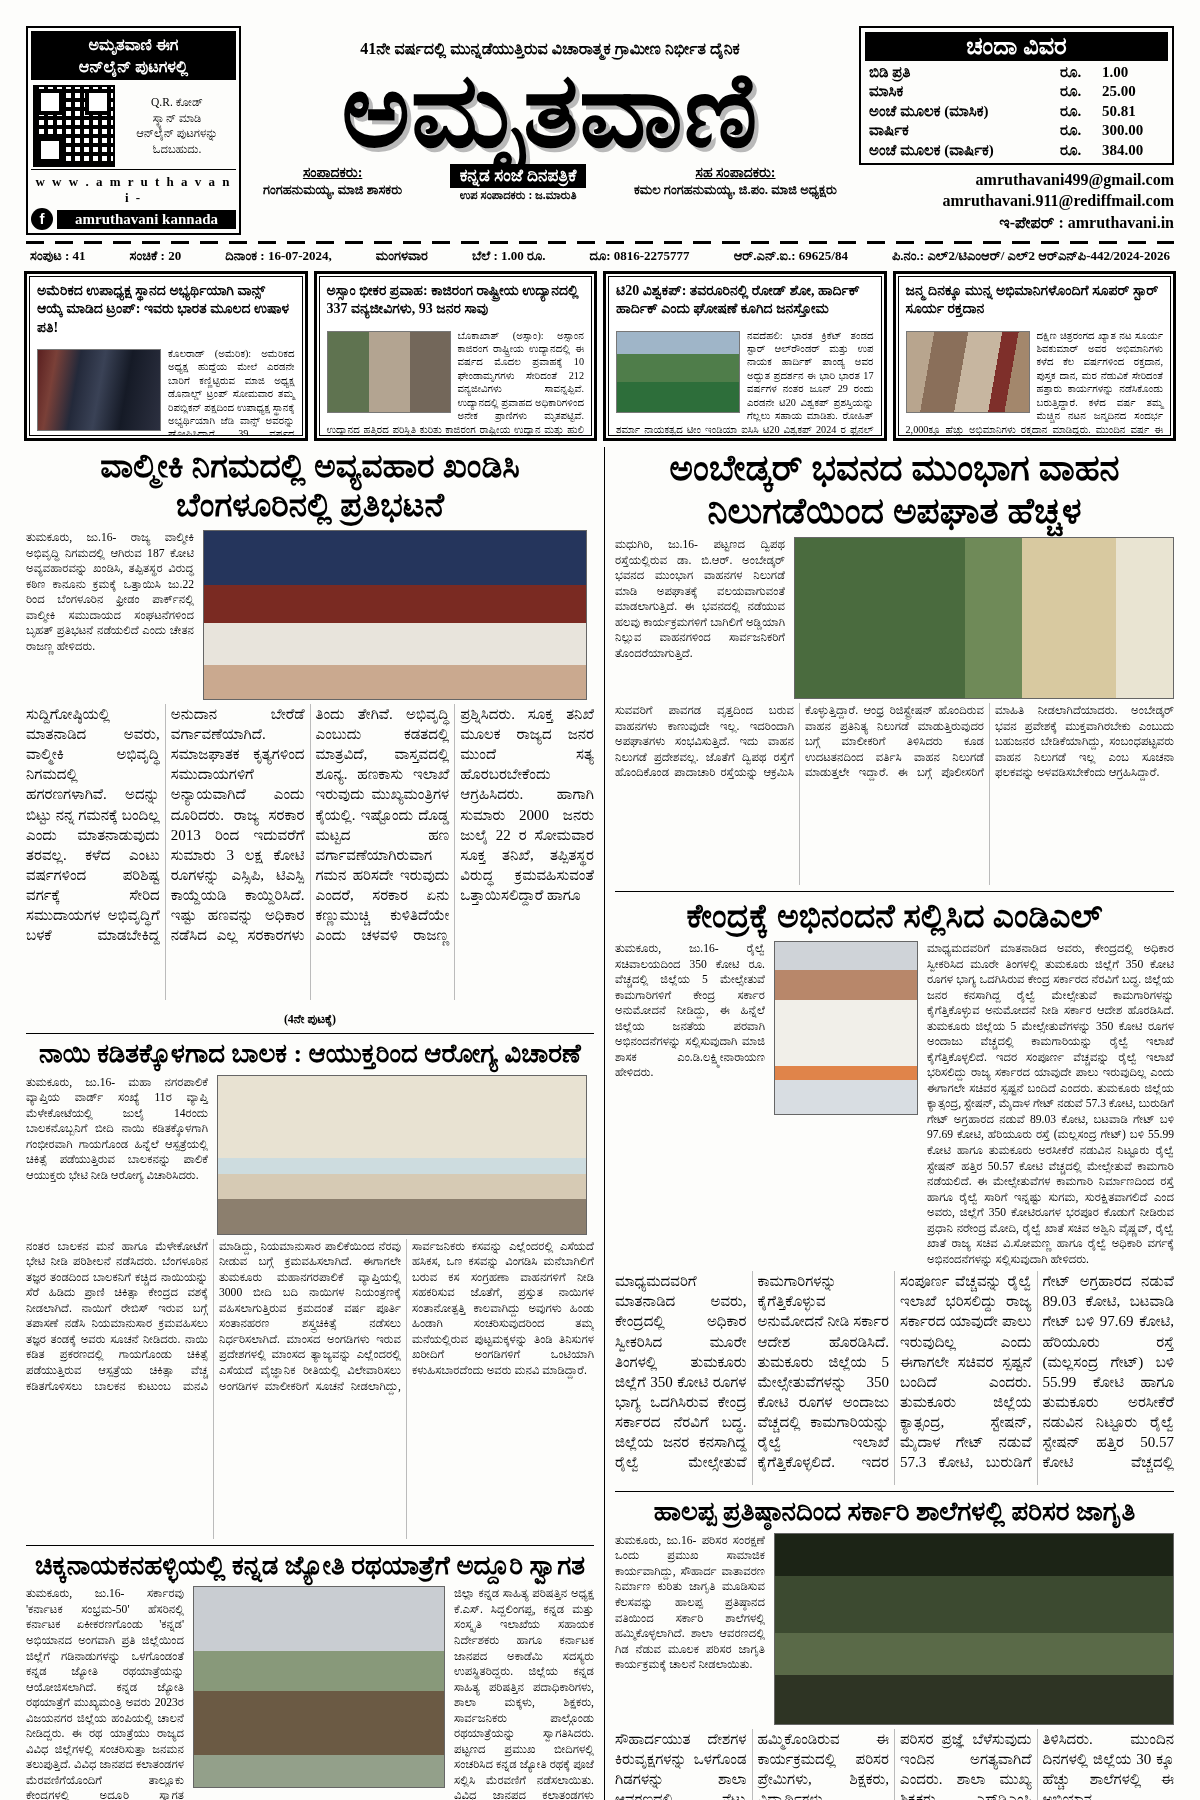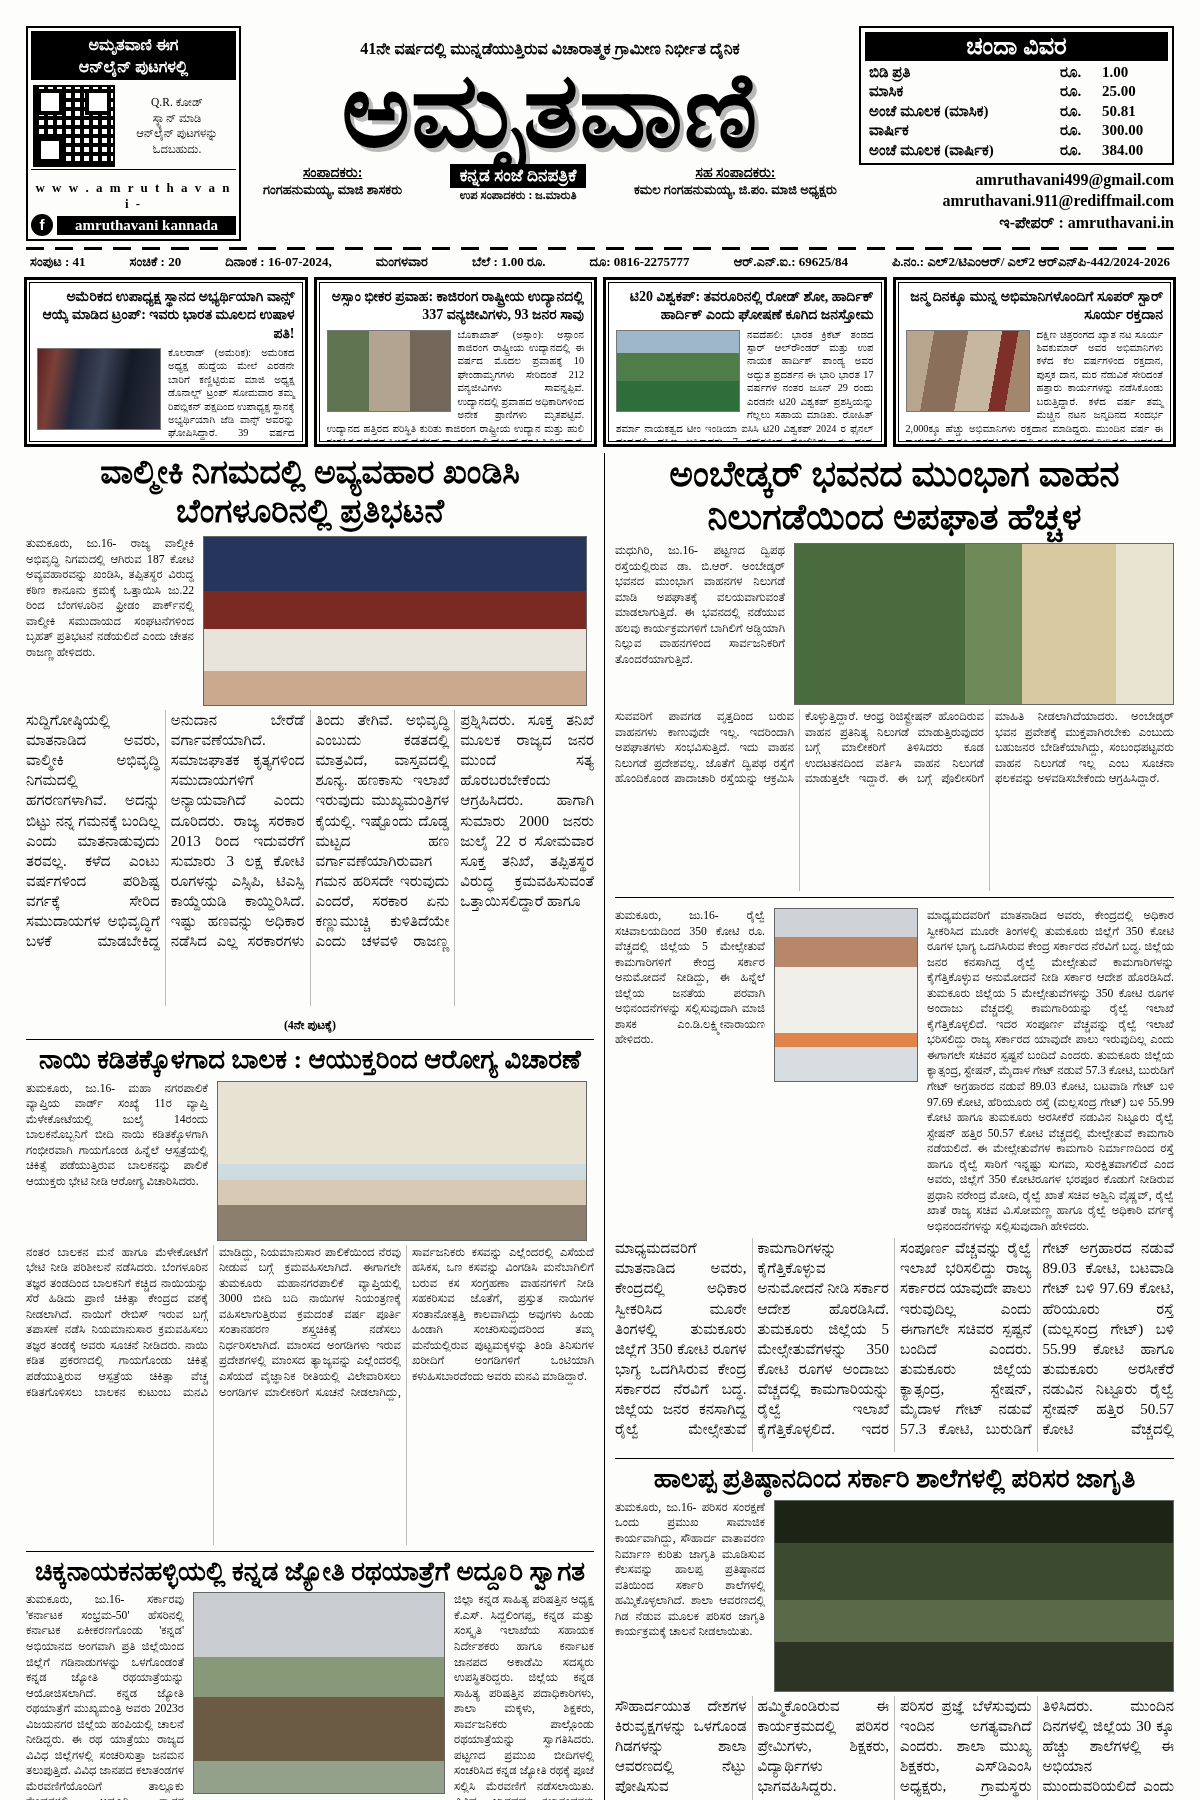--- a/index.html
+++ b/index.html
@@ -11,21 +11,21 @@
   .online-box .ob-head{background:#000;color:#fff;text-align:center;font-weight:bold;
         font-size:16px;line-height:1.35;padding:3px 2px;}
   .ob-mid{display:flex;gap:5px;align-items:center;padding:5px 2px 2px 2px;}
   .qr{width:78px;height:78px;border:2px solid #000;position:relative;flex:none;
       background-image:repeating-linear-gradient(90deg,#000 0 4px,transparent 4px 9px),
                        repeating-linear-gradient(0deg,#000 0 4px,transparent 4px 9px);
       background-color:#fff;}
   .qr i{position:absolute;width:18px;height:18px;border:4px solid #000;background:#fff;}
   .qr i:nth-child(1){left:2px;top:2px}.qr i:nth-child(2){right:2px;top:2px}.qr i:nth-child(3){left:2px;bottom:2px}
   .ob-qrtxt{font-size:11.5px;font-weight:normal;text-align:center;line-height:1.35;flex:1;}
-  .ob-url{font-weight:bold;font-size:13px;letter-spacing:2px;text-align:center;border-top:1px solid #000;padding-top:10px;}
+  .ob-url{font-weight:bold;font-size:13px;letter-spacing:2px;text-align:center;border-top:1px solid #000;padding-top:4px;}
   .ob-fb{display:flex;align-items:center;gap:4px;margin-top:2px;}
   .fb-circle{width:22px;height:22px;border-radius:50%;background:#000;color:#fff;font-weight:bold;
       text-align:center;line-height:22px;font-size:15px;flex:none;font-family:"Liberation Sans",sans-serif;}
   .ob-fbname{background:#000;color:#fff;font-weight:bold;font-size:15px;padding:1px 6px;flex:1;text-align:center;}
   .mast-center{flex:1;text-align:center;min-width:0;}
   .tagline{font-size:16px;font-weight:bold;margin-top:14px;}
   .paper-title{font-size:104px;font-weight:bold;line-height:1.02;letter-spacing:1px;
       text-shadow:4px 4px 0 #b9b9b9;white-space:nowrap;}
   .mast-bottom{display:flex;justify-content:space-between;align-items:flex-start;margin-top:0px;padding:0 10px;}
   .mb-block{font-size:13px;font-weight:bold;line-height:1.3;}
@@ -42,21 +42,21 @@
   .emails{text-align:right;font-weight:bold;font-size:16px;line-height:1.35;margin-top:4px;}
   
   .rule-dashed{height:3px;margin:6px 26px 0 26px;
       background:repeating-linear-gradient(90deg,#000 0 18px,transparent 18px 29px);}
   .info-line{display:flex;justify-content:space-between;padding:4px 30px 2px 30px;
       font-size:13px;font-weight:bold;white-space:nowrap;}
   
   .briefs{display:flex;gap:10px;padding:7px 26px 2px 26px;}
   .brief{flex:1;border:1px solid #000;outline:3px solid #000;outline-offset:2px;margin:3px;
       padding:5px 7px;height:148px;overflow:hidden;background:#fff;}
-  .brief-title{font-weight:bold;text-align:right;font-size:14px;line-height:1.3;margin-bottom:3px;}
+  .brief-title{font-weight:bold;text-align:left;font-size:14px;line-height:1.3;margin-bottom:10px;}
   .brief-photo{float:left;width:122px;height:80px;margin:2px 7px 1px 0;border:1px solid #777;}
   .brief-body{font-size:10.2px;text-align:justify;line-height:1.32;}
   
   .main{display:flex;padding:6px 26px 0 26px;gap:0;}
   .col-left{width:568px;flex:none;padding-right:10px;}
   .col-right{flex:1;border-left:1px solid #000;padding-left:10px;min-width:0;}
   .headline{font-weight:bold;text-align:center;line-height:1.18;}
   .h-xl{font-size:33px;}
   .h-xxl{font-size:36px;}
   .h-md{font-size:26px;font-family:Liberation Serif, serif;}
@@ -247,20 +247,21 @@
         <div class="headline h-xxl">ಅಂಬೇಡ್ಕರ್ ಭವನದ ಮುಂಭಾಗ ವಾಹನ</div>
         <div class="headline h-xxl">ನಿಲುಗಡೆಯಿಂದ ಅಪಘಾತ ಹೆಚ್ಚಳ</div>
         <div class="art-row">
           <div class="lead" style="width:170px;">ಮಧುಗಿರಿ, ಜು.16- ಪಟ್ಟಣದ ದ್ವಿಪಥ ರಸ್ತೆಯಲ್ಲಿರುವ ಡಾ. ಬಿ.ಆರ್. ಅಂಬೇಡ್ಕರ್ ಭವನದ ಮುಂಭಾಗ ವಾಹನಗಳ ನಿಲುಗಡೆ ಮಾಡಿ ಅಪಘಾತಕ್ಕೆ ವಲಯವಾಗುವಂತೆ ಮಾಡಲಾಗುತ್ತಿದೆ. ಈ ಭವನದಲ್ಲಿ ನಡೆಯುವ ಹಲವು ಕಾರ್ಯಕ್ರಮಗಳಿಗೆ ಬಾಗಿಲಿಗೆ ಅಡ್ಡಿಯಾಗಿ ನಿಲ್ಲುವ ವಾಹನಗಳಿಂದ ಸಾರ್ವಜನಿಕರಿಗೆ ತೊಂದರೆಯಾಗುತ್ತಿದೆ.</div>
           <div class="photo ph-bhavan" style="flex:1;height:160px;"></div>
         </div>
         <div class="cols-3" style="height:182px;">ಸುವವರಿಗೆ ಪಾವಗಡ ವೃತ್ತದಿಂದ ಬರುವ ವಾಹನಗಳು ಕಾಣುವುದೇ ಇಲ್ಲ. ಇದರಿಂದಾಗಿ ಅಪಘಾತಗಳು ಸಂಭವಿಸುತ್ತಿದೆ. ಇದು ವಾಹನ ನಿಲುಗಡೆ ಪ್ರದೇಶವಲ್ಲ. ಜೊತೆಗೆ ದ್ವಿಪಥ ರಸ್ತೆಗೆ ಹೊಂದಿಕೊಂಡ ಪಾದಾಚಾರಿ ರಸ್ತೆಯನ್ನು ಆಕ್ರಮಿಸಿ ಕೊಳ್ಳುತ್ತಿದ್ದಾರೆ. ಆಂಧ್ರ ರಿಜಿಸ್ಟ್ರೇಷನ್ ಹೊಂದಿರುವ ವಾಹನ ಪ್ರತಿನಿತ್ಯ ನಿಲುಗಡೆ ಮಾಡುತ್ತಿರುವುದರ ಬಗ್ಗೆ ಮಾಲೀಕರಿಗೆ ತಿಳಿಸಿದರು ಕೂಡ ಉದಟತನದಿಂದ ವರ್ತಿಸಿ ವಾಹನ ನಿಲುಗಡೆ ಮಾಡುತ್ತಲೇ ಇದ್ದಾರೆ. ಈ ಬಗ್ಗೆ ಪೊಲೀಸರಿಗೆ ಮಾಹಿತಿ ನೀಡಲಾಗಿದೆಯಾದರು. ಅಂಬೇಡ್ಕರ್ ಭವನ ಪ್ರವೇಶಕ್ಕೆ ಮುಕ್ತವಾಗಿರಬೇಕು ಎಂಬುದು ಬಹುಜನರ ಬೇಡಿಕೆಯಾಗಿದ್ದು, ಸಂಬಂಧಪಟ್ಟವರು ವಾಹನ ನಿಲುಗಡೆ ಇಲ್ಲ ಎಂಬ ಸೂಚನಾ ಫಲಕವನ್ನು ಅಳವಡಿಸಬೇಕೆಂದು ಆಗ್ರಹಿಸಿದ್ದಾರೆ.</div>
       </div>
 
       <div class="art">
+        <div class="headline h-xl">ಕೇಂದ್ರಕ್ಕೆ ಅಭಿನಂದನೆ ಸಲ್ಲಿಸಿದ ಎಂಡಿಎಲ್</div>
         <div class="art-row">
           <div class="lead" style="width:150px;">ತುಮಕೂರು, ಜು.16- ರೈಲ್ವೆ ಸಚಿವಾಲಯದಿಂದ 350 ಕೋಟಿ ರೂ. ವೆಚ್ಚದಲ್ಲಿ ಜಿಲ್ಲೆಯ 5 ಮೇಲ್ಸೇತುವೆ ಕಾಮಗಾರಿಗಳಿಗೆ ಕೇಂದ್ರ ಸರ್ಕಾರ ಅನುಮೋದನೆ ನೀಡಿದ್ದು, ಈ ಹಿನ್ನೆಲೆ ಜಿಲ್ಲೆಯ ಜನತೆಯ ಪರವಾಗಿ ಅಭಿನಂದನೆಗಳನ್ನು ಸಲ್ಲಿಸುವುದಾಗಿ ಮಾಜಿ ಶಾಸಕ ಎಂ.ಡಿ.ಲಕ್ಷ್ಮೀನಾರಾಯಣ ಹೇಳಿದರು.</div>
           <div class="photo ph-mdl" style="width:142px;height:172px;"></div>
           <div class="lead" style="flex:1;">ಮಾಧ್ಯಮದವರಿಗೆ ಮಾತನಾಡಿದ ಅವರು, ಕೇಂದ್ರದಲ್ಲಿ ಅಧಿಕಾರ ಸ್ವೀಕರಿಸಿದ ಮೂರೇ ತಿಂಗಳಲ್ಲಿ ತುಮಕೂರು ಜಿಲ್ಲೆಗೆ 350 ಕೋಟಿ ರೂಗಳ ಭಾಗ್ಯ ಒದಗಿಸಿರುವ ಕೇಂದ್ರ ಸರ್ಕಾರದ ನೆರವಿಗೆ ಬದ್ಧ. ಜಿಲ್ಲೆಯ ಜನರ ಕನಸಾಗಿದ್ದ ರೈಲ್ವೆ ಮೇಲ್ಸೇತುವೆ ಕಾಮಗಾರಿಗಳನ್ನು ಕೈಗೆತ್ತಿಕೊಳ್ಳುವ ಅನುಮೋದನೆ ನೀಡಿ ಸರ್ಕಾರ ಆದೇಶ ಹೊರಡಿಸಿದೆ. ತುಮಕೂರು ಜಿಲ್ಲೆಯ 5 ಮೇಲ್ಸೇತುವೆಗಳನ್ನು 350 ಕೋಟಿ ರೂಗಳ ಅಂದಾಜು ವೆಚ್ಚದಲ್ಲಿ ಕಾಮಗಾರಿಯನ್ನು ರೈಲ್ವೆ ಇಲಾಖೆ ಕೈಗೆತ್ತಿಕೊಳ್ಳಲಿದೆ. ಇದರ ಸಂಪೂರ್ಣ ವೆಚ್ಚವನ್ನು ರೈಲ್ವೆ ಇಲಾಖೆ ಭರಿಸಲಿದ್ದು ರಾಜ್ಯ ಸರ್ಕಾರದ ಯಾವುದೇ ಪಾಲು ಇರುವುದಿಲ್ಲ ಎಂದು ಈಗಾಗಲೇ ಸಚಿವರ ಸ್ಪಷ್ಟನೆ ಬಂದಿದೆ ಎಂದರು. ತುಮಕೂರು ಜಿಲ್ಲೆಯ ಕ್ಯಾತ್ಸಂದ್ರ, ಸ್ಟೇಷನ್, ಮೈದಾಳ ಗೇಟ್ ನಡುವೆ 57.3 ಕೋಟಿ, ಬುರುಡಿಗೆ ಗೇಟ್ ಅಗ್ರಹಾರದ ನಡುವೆ 89.03 ಕೋಟಿ, ಬಟವಾಡಿ ಗೇಟ್ ಬಳಿ 97.69 ಕೋಟಿ, ಹೆರಿಯೂರು ರಸ್ತೆ (ಮಲ್ಲಸಂದ್ರ ಗೇಟ್) ಬಳಿ 55.99 ಕೋಟಿ ಹಾಗೂ ತುಮಕೂರು ಅರಸೀಕೆರೆ ನಡುವಿನ ನಿಟ್ಟೂರು ರೈಲ್ವೆ ಸ್ಟೇಷನ್ ಹತ್ತಿರ 50.57 ಕೋಟಿ ವೆಚ್ಚದಲ್ಲಿ ಮೇಲ್ಸೇತುವೆ ಕಾಮಗಾರಿ ನಡೆಯಲಿದೆ. ಈ ಮೇಲ್ಸೇತುವೆಗಳ ಕಾಮಗಾರಿ ನಿರ್ಮಾಣದಿಂದ ರಸ್ತೆ ಹಾಗೂ ರೈಲ್ವೆ ಸಾರಿಗೆ ಇನ್ನಷ್ಟು ಸುಗಮ, ಸುರಕ್ಷಿತವಾಗಲಿದೆ ಎಂದ ಅವರು, ಜಿಲ್ಲೆಗೆ 350 ಕೋಟಿರೂಗಳ ಭರಪೂರ ಕೊಡುಗೆ ನೀಡಿರುವ ಪ್ರಧಾನಿ ನರೇಂದ್ರ ಮೋದಿ, ರೈಲ್ವೆ ಖಾತೆ ಸಚಿವ ಅಶ್ವಿನಿ ವೈಷ್ಣವ್, ರೈಲ್ವೆ ಖಾತೆ ರಾಜ್ಯ ಸಚಿವ ವಿ.ಸೋಮಣ್ಣ ಹಾಗೂ ರೈಲ್ವೆ ಅಧಿಕಾರಿ ವರ್ಗಕ್ಕೆ ಅಭಿನಂದನೆಗಳನ್ನು ಸಲ್ಲಿಸುವುದಾಗಿ ಹೇಳಿದರು.</div>
         </div>
         <div class="cols-4" style="height:214px;">ಮಾಧ್ಯಮದವರಿಗೆ ಮಾತನಾಡಿದ ಅವರು, ಕೇಂದ್ರದಲ್ಲಿ ಅಧಿಕಾರ ಸ್ವೀಕರಿಸಿದ ಮೂರೇ ತಿಂಗಳಲ್ಲಿ ತುಮಕೂರು ಜಿಲ್ಲೆಗೆ 350 ಕೋಟಿ ರೂಗಳ ಭಾಗ್ಯ ಒದಗಿಸಿರುವ ಕೇಂದ್ರ ಸರ್ಕಾರದ ನೆರವಿಗೆ ಬದ್ಧ. ಜಿಲ್ಲೆಯ ಜನರ ಕನಸಾಗಿದ್ದ ರೈಲ್ವೆ ಮೇಲ್ಸೇತುವೆ ಕಾಮಗಾರಿಗಳನ್ನು ಕೈಗೆತ್ತಿಕೊಳ್ಳುವ ಅನುಮೋದನೆ ನೀಡಿ ಸರ್ಕಾರ ಆದೇಶ ಹೊರಡಿಸಿದೆ. ತುಮಕೂರು ಜಿಲ್ಲೆಯ 5 ಮೇಲ್ಸೇತುವೆಗಳನ್ನು 350 ಕೋಟಿ ರೂಗಳ ಅಂದಾಜು ವೆಚ್ಚದಲ್ಲಿ ಕಾಮಗಾರಿಯನ್ನು ರೈಲ್ವೆ ಇಲಾಖೆ ಕೈಗೆತ್ತಿಕೊಳ್ಳಲಿದೆ. ಇದರ ಸಂಪೂರ್ಣ ವೆಚ್ಚವನ್ನು ರೈಲ್ವೆ ಇಲಾಖೆ ಭರಿಸಲಿದ್ದು ರಾಜ್ಯ ಸರ್ಕಾರದ ಯಾವುದೇ ಪಾಲು ಇರುವುದಿಲ್ಲ ಎಂದು ಈಗಾಗಲೇ ಸಚಿವರ ಸ್ಪಷ್ಟನೆ ಬಂದಿದೆ ಎಂದರು. ತುಮಕೂರು ಜಿಲ್ಲೆಯ ಕ್ಯಾತ್ಸಂದ್ರ, ಸ್ಟೇಷನ್, ಮೈದಾಳ ಗೇಟ್ ನಡುವೆ 57.3 ಕೋಟಿ, ಬುರುಡಿಗೆ ಗೇಟ್ ಅಗ್ರಹಾರದ ನಡುವೆ 89.03 ಕೋಟಿ, ಬಟವಾಡಿ ಗೇಟ್ ಬಳಿ 97.69 ಕೋಟಿ, ಹೆರಿಯೂರು ರಸ್ತೆ (ಮಲ್ಲಸಂದ್ರ ಗೇಟ್) ಬಳಿ 55.99 ಕೋಟಿ ಹಾಗೂ ತುಮಕೂರು ಅರಸೀಕೆರೆ ನಡುವಿನ ನಿಟ್ಟೂರು ರೈಲ್ವೆ ಸ್ಟೇಷನ್ ಹತ್ತಿರ 50.57 ಕೋಟಿ ವೆಚ್ಚದಲ್ಲಿ ಮೇಲ್ಸೇತುವೆ ಕಾಮಗಾರಿ ನಡೆಯಲಿದೆ. ಈ ಮೇಲ್ಸೇತುವೆಗಳ ಕಾಮಗಾರಿ ನಿರ್ಮಾಣದಿಂದ ರಸ್ತೆ ಹಾಗೂ ರೈಲ್ವೆ ಸಾರಿಗೆ ಇನ್ನಷ್ಟು ಸುಗಮ, ಸುರಕ್ಷಿತವಾಗಲಿದೆ ಎಂದ ಅವರು, ಜಿಲ್ಲೆಗೆ 350 ಕೋಟಿರೂಗಳ ಭರಪೂರ ಕೊಡುಗೆ ನೀಡಿರುವ ಪ್ರಧಾನಿ ನರೇಂದ್ರ ಮೋದಿ, ರೈಲ್ವೆ ಖಾತೆ ಸಚಿವ ಅಶ್ವಿನಿ ವೈಷ್ಣವ್, ರೈಲ್ವೆ ಖಾತೆ ರಾಜ್ಯ ಸಚಿವ ವಿ.ಸೋಮಣ್ಣ ಹಾಗೂ ರೈಲ್ವೆ ಅಧಿಕಾರಿ ವರ್ಗಕ್ಕೆ ಅಭಿನಂದನೆಗಳನ್ನು ಸಲ್ಲಿಸುವುದಾಗಿ ಹೇಳಿದರು.</div>
       </div>
 
       <div class="art">
         <div class="headline h-md">ಹಾಲಪ್ಪ ಪ್ರತಿಷ್ಠಾನದಿಂದ ಸರ್ಕಾರಿ ಶಾಲೆಗಳಲ್ಲಿ ಪರಿಸರ ಜಾಗೃತಿ</div>

